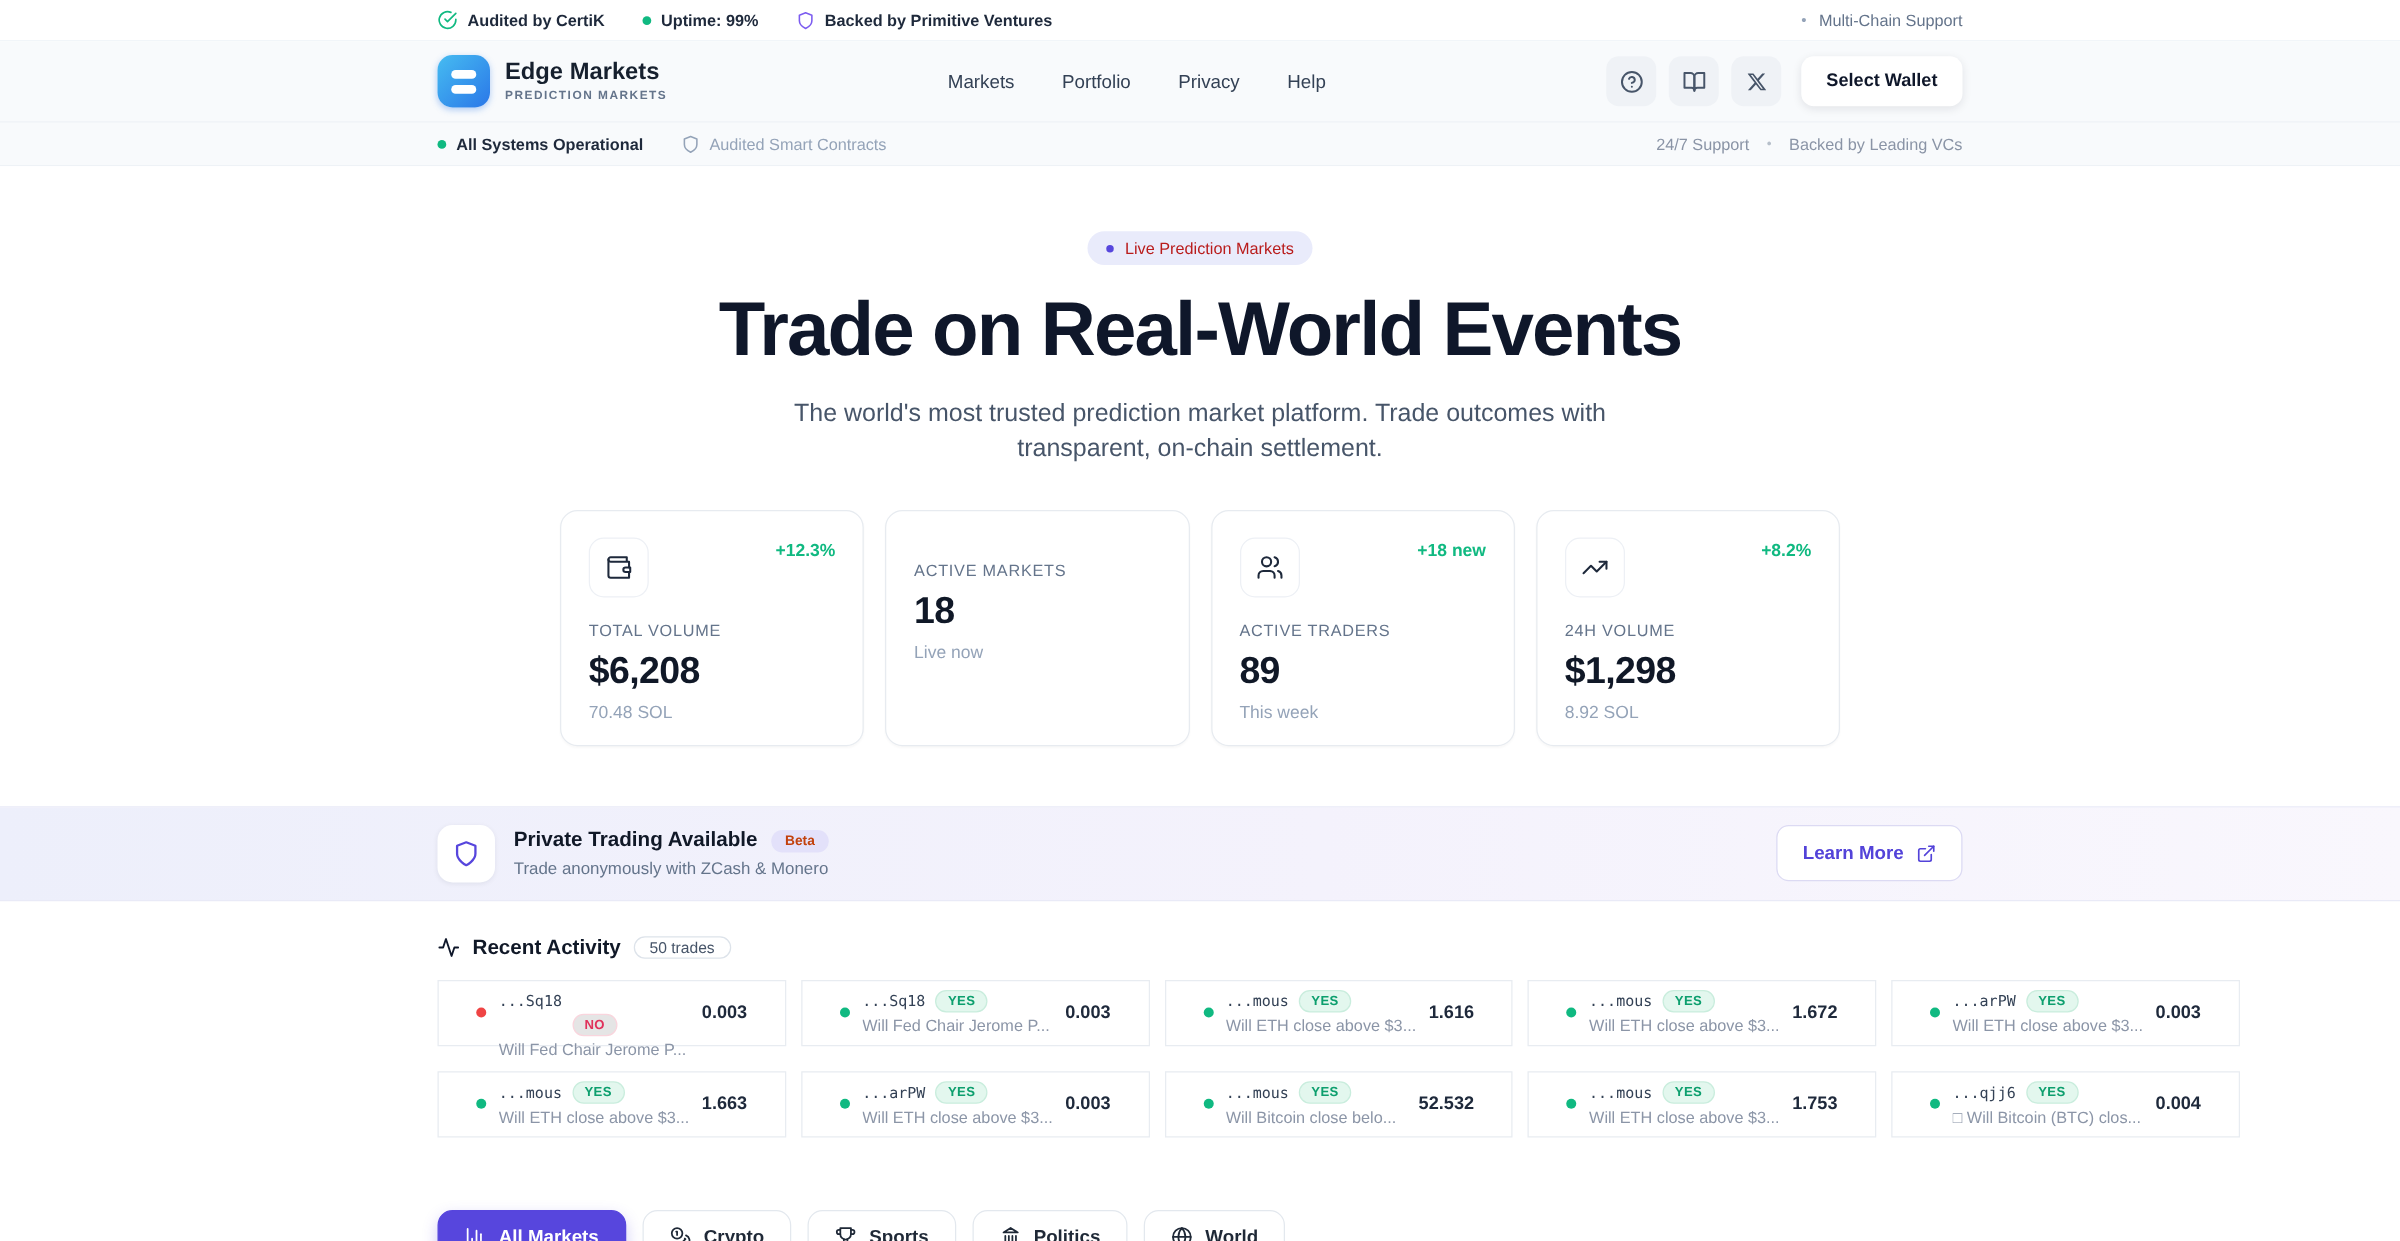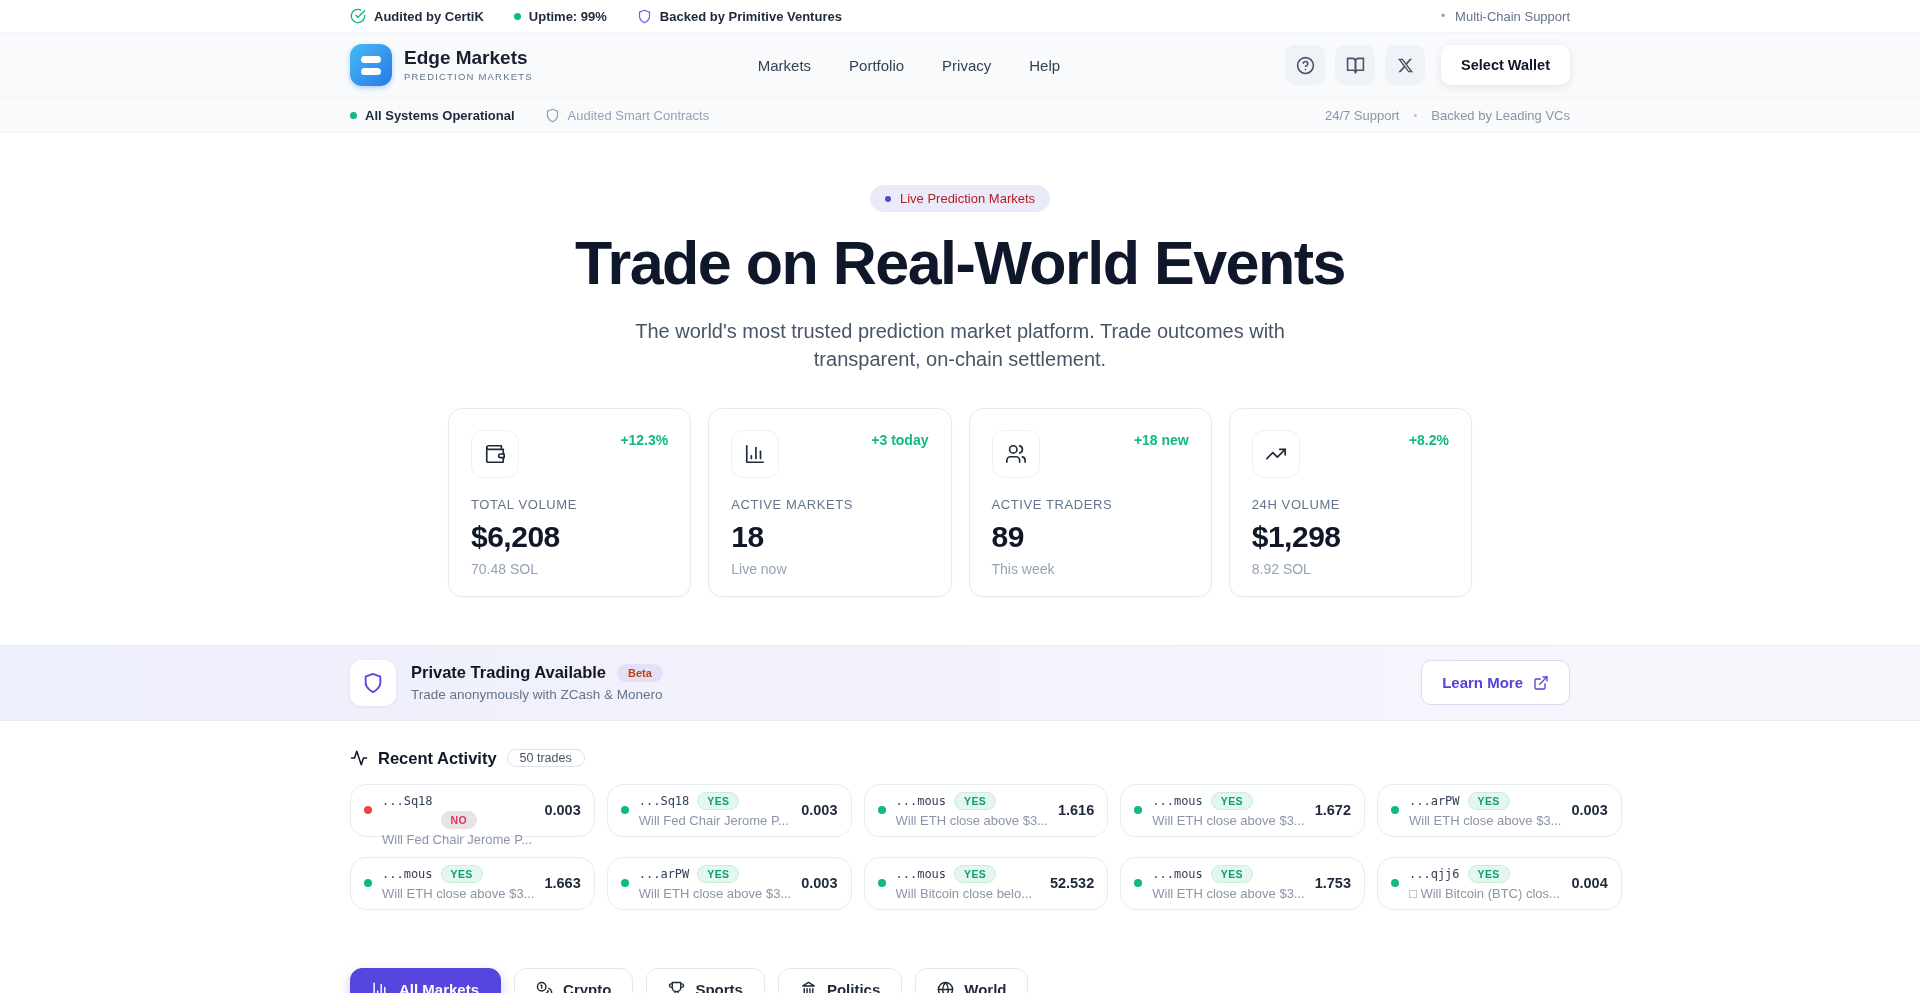--- a/index.html
+++ b/index.html
@@ -24,21 +24,21 @@
 
   
   .header { background: #f8fafc; padding: 11px 0; }
   .header-inner { display: flex; align-items: center; justify-content: space-between; }
   .brand { display: flex; align-items: center; gap: 12px; }
   .logo { width: 42px; height: 42px; border-radius: 12px; background: linear-gradient(135deg, #46bcf1 0%, #2a77e8 100%);
           display: flex; flex-direction: column; gap: 5px; align-items: center; justify-content: center;
           box-shadow: 0 2px 5px rgba(42,119,232,.35); }
   .logo-bar { width: 20px; height: 7px; background: #fff; border-radius: 4px; }
   .brand-name { font-size: 19px; font-weight: 700; color: #16202e; line-height: 1.1; }
-  .brand-tagline { font-size: 9.5px; color: #64748b; letter-spacing: 1.2px; margin-top: 3px; font-weight: 400; }
+  .brand-tagline { font-size: 9.5px; color: #64748b; letter-spacing: 1.2px; margin-top: 3px; font-weight: 700; }
   .nav { display: flex; align-items: flex-start; gap: 38px; }
   .nav-link { font-size: 15px; font-weight: 500; color: #334155; text-decoration: none; cursor: pointer; }
   .header-actions { display: flex; align-items: center; gap: 10px; }
   .icon-btn { width: 40px; height: 40px; border-radius: 10px; background: #eff2f6; border: none;
               display: grid; place-items: center; cursor: pointer; color: #475569; }
   .wallet-btn { background: #fff; border: none; border-radius: 10px; padding: 12px 20px; margin-left: 6px;
                 font-family: inherit; font-size: 14.5px; font-weight: 700; color: #0f172a; cursor: pointer;
                 box-shadow: 0 2px 8px rgba(15,23,42,.10); }
 
   
@@ -85,21 +85,21 @@
                padding: 13px 20px; color: #5343d9; font-family: inherit; font-size: 15px; font-weight: 600; cursor: pointer; }
 
   
   .activity { padding-top: 28px; }
   .activity-head { display: flex; align-items: center; gap: 10px; }
   .activity-title { font-size: 16.5px; font-weight: 700; color: #101827; }
   .count-pill { border: 1px solid #dde3ea; background: #fff; border-radius: 999px; padding: 1px 12px;
                 font-size: 12.5px; color: #475569; font-weight: 500; }
   .trade-grid { margin-top: 16px; display: grid; grid-template-columns: repeat(5, 1fr); gap: 20px 12px; }
   .trade-card { display: flex; align-items: center; gap: 10px; background: #fff; border: 1px solid #e8ecf1;
-                border-radius: 16px; padding: 8px 13px; height: 53px; cursor: pointer; }
+                border-radius: 0; padding: 8px 30px; height: 53px; cursor: pointer; }
   .trade-dot { width: 8px; height: 8px; border-radius: 50%; flex: 0 0 auto; }
   .side-yes .trade-dot { background: #10b981; }
   .side-no  .trade-dot { background: #ef4444; }
   .trade-main { flex: 1; min-width: 0; }
   .trade-top { display: flex; align-items: center; gap: 8px; }
   .trade-address { font-family: "DejaVu Sans Mono", monospace; font-size: 12px; color: #334155; }
   .trade-side { font-size: 10.5px; font-weight: 700; padding: 2px 9px; border-radius: 999px; letter-spacing: .3px; }
   .side-yes .trade-side { color: #0d9f6e; background: #e3f7ee; border: 1px solid #c9eddd; }
   .side-no  .trade-side { color: #e0315b; background: #e5e5e5; border: 1px solid #f9d5dd; margin-top: 37px; }
   .trade-question { margin-top: 3px; font-size: 13px; color: #8b95a7; white-space: nowrap; overflow: hidden; }
@@ -240,31 +240,20 @@
             </svg>
         </span>
         <span class="stat-change">+12.3%</span>
       </div>
       <div class="stat-label">TOTAL VOLUME</div>
       <div class="stat-value">$6,208</div>
       <div class="stat-sub">70.48 SOL</div>
     </div>
 
     <div class="stat-card">
-      <div class="stat-head">
-        <span class="stat-icon-box">
-          <svg width="22" height="22" viewBox="0 0 24 24" fill="none" stroke="currentColor" stroke-width="1.8" stroke-linecap="round" stroke-linejoin="round">
-              <path d="M3 3v18h18"></path>
-              <path d="M18 17V9"></path>
-              <path d="M13 17V5"></path>
-              <path d="M8 17v-3"></path>
-            </svg>
-        </span>
-        <span class="stat-change">+3 today</span>
-      </div>
       <div class="stat-label">ACTIVE MARKETS</div>
       <div class="stat-value">18</div>
       <div class="stat-sub">Live now</div>
     </div>
 
     <div class="stat-card">
       <div class="stat-head">
         <span class="stat-icon-box">
           <svg width="22" height="22" viewBox="0 0 24 24" fill="none" stroke="currentColor" stroke-width="1.8" stroke-linecap="round" stroke-linejoin="round">
               <path d="M16 21v-2a4 4 0 0 0-4-4H6a4 4 0 0 0-4 4v2"></path>

